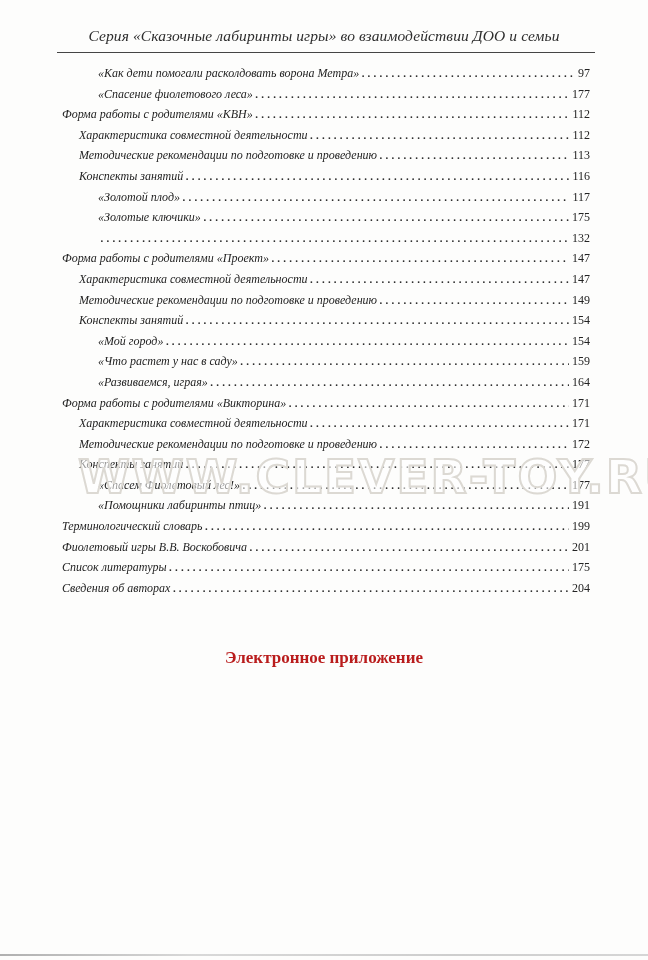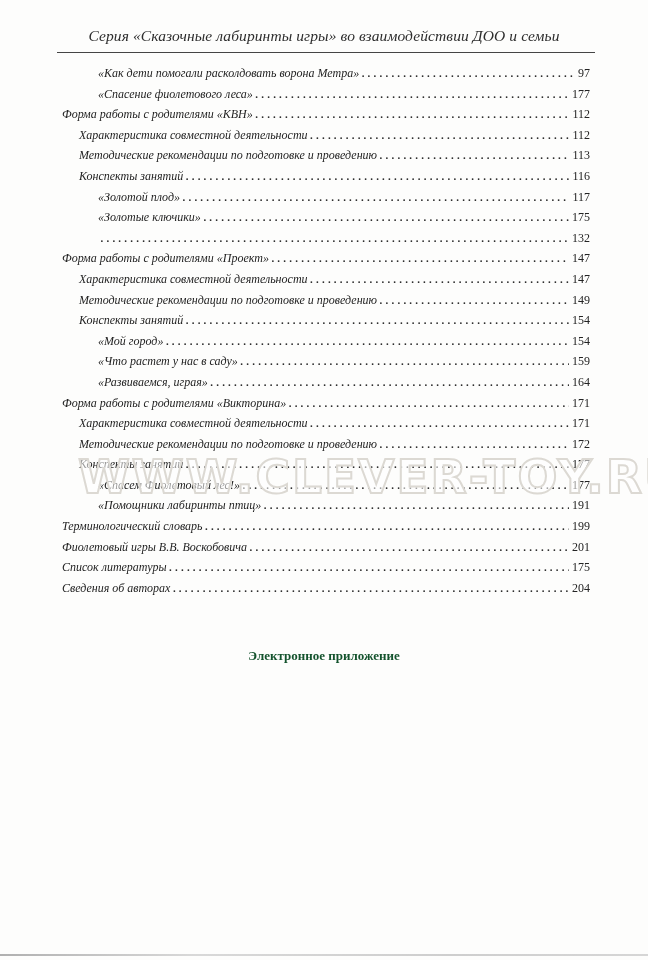--- a/index.html
+++ b/index.html
@@ -59,22 +59,22 @@
     font-style: normal;
     color: #2a2a2a;
   }
   .toc-page { font-style: normal; white-space: nowrap; }
   .appendix-heading {
     position: absolute;
     top: 648px; left: 0;
     width: 100%;
     text-align: center;
     font-weight: bold;
-    font-size: 13px;
-    color: #14532d;
+    font-size: 17px;
+    color: #b91c1c;
   }
   .watermark {
     position: absolute;
     top: 449px; left: 78px;
     font-family: "DejaVu Sans", sans-serif;
     font-weight: 700;
     font-size: 47px;
     letter-spacing: 2px;
     white-space: nowrap;
     color: rgba(255,255,255,0.55);

